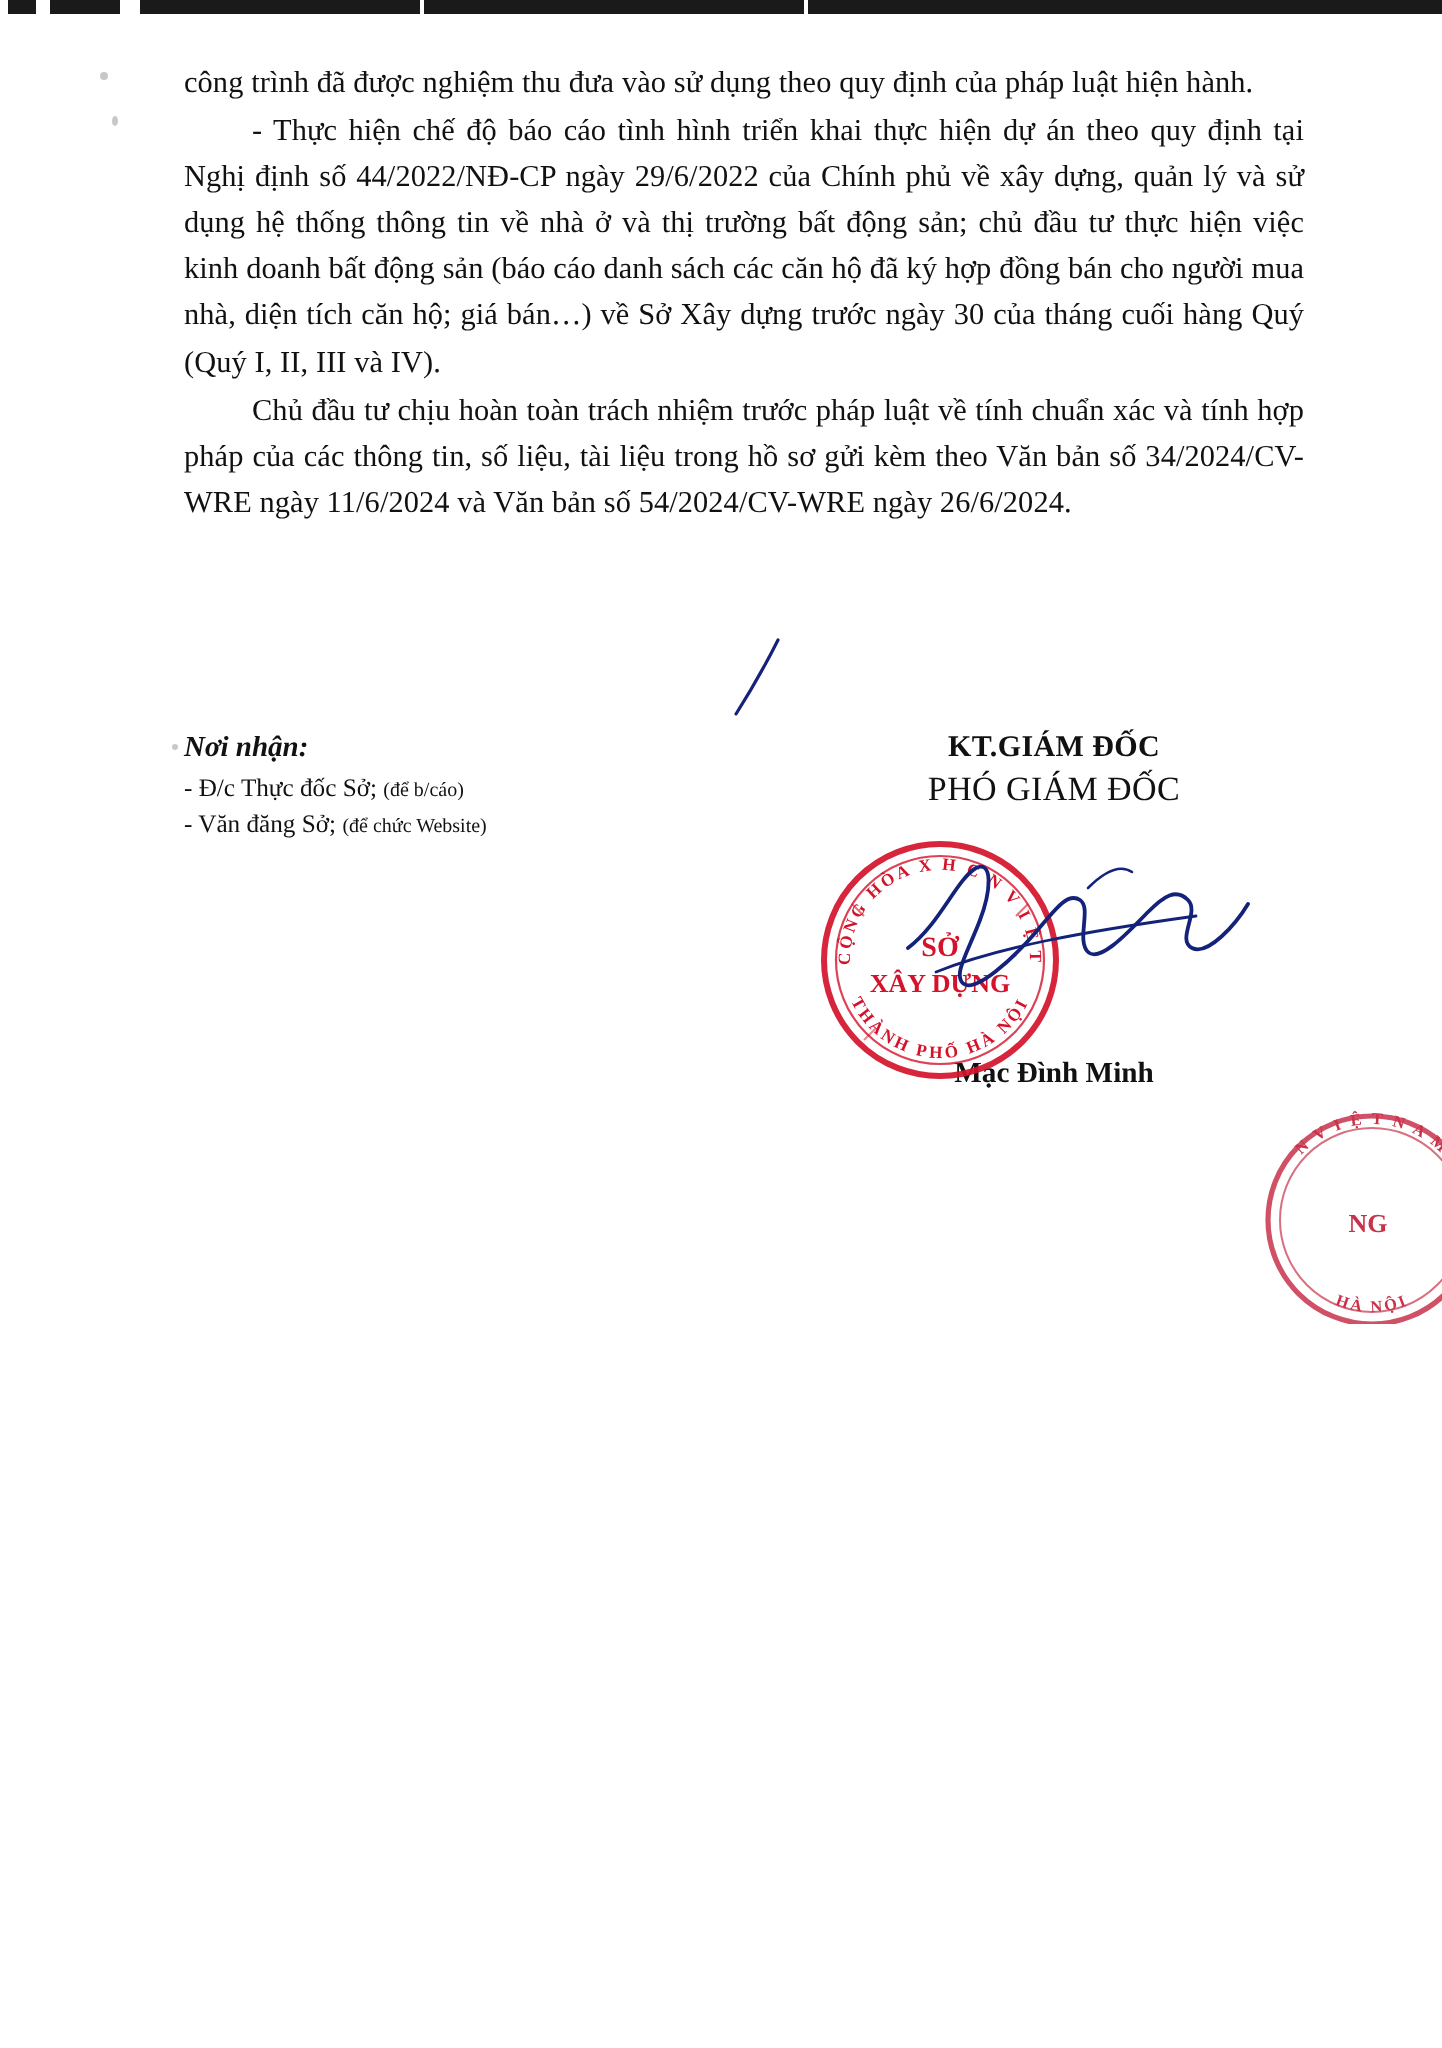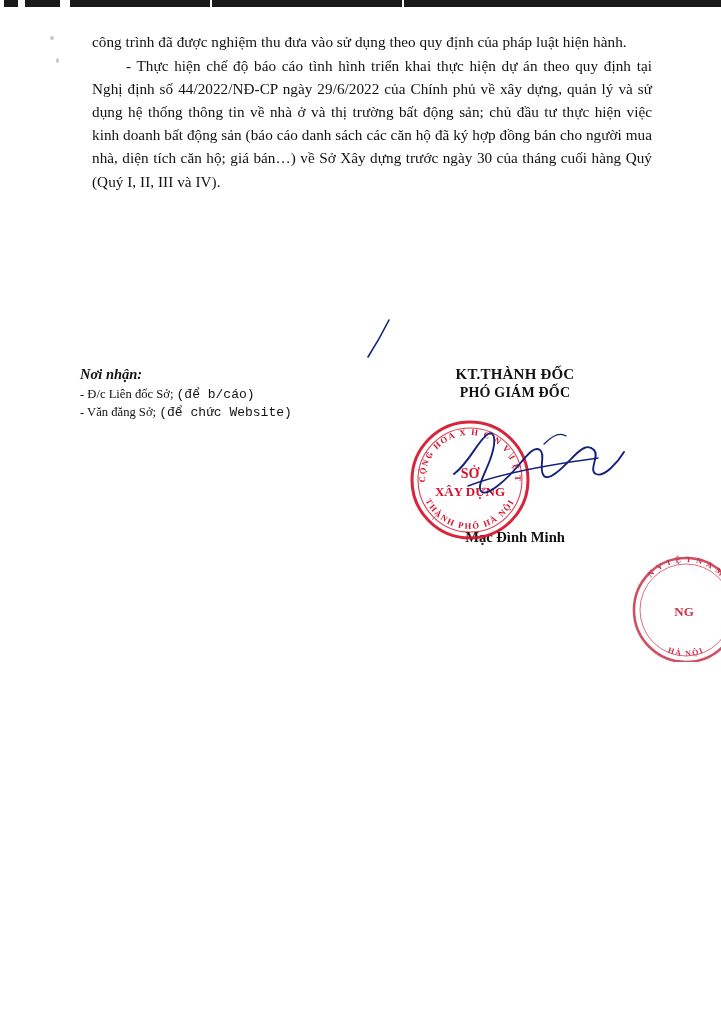--- a/index.html
+++ b/index.html
@@ -64,21 +64,21 @@
   p.para.indent {
     text-indent: 34px;
   }
   p.para.indent-dash {
     text-indent: 34px;
   }
 
   
   .lower-block {
     position: absolute;
-    left: 80px;
+    left: 92px;
     top: 366px;
     width: 560px;
     height: 200px;
   }
 
   .recipients {
     position: absolute;
     left: 0;
     top: 0;
     width: 250px;
@@ -92,40 +92,39 @@
   .recipients li {
     list-style: none;
     font-size: 12.6px;
     line-height: 1.42;
   }
   .recipients ul {
     margin: 0;
     padding: 0;
   }
   .tiny {
-    font-size: 13px;
+    font-size: 10px;
     vertical-align: baseline;
-    font-family: Liberation Mono, monospace;
   }
 
   .signer {
     position: absolute;
     left: 310px;
     top: 0;
     width: 250px;
     text-align: center;
   }
   .signer .line1 {
     font-weight: bold;
     font-size: 15px;
     letter-spacing: 0.2px;
   }
   .signer .line2 {
-    font-weight: bold;
-    font-size: 14px;
+    font-weight: normal;
+    font-size: 17px;
     letter-spacing: 0.2px;
     margin-top: 2px;
   }
   .signer .name {
     position: absolute;
     top: 163px;
     left: 0;
     width: 250px;
     text-align: center;
     font-weight: bold;
@@ -191,42 +190,43 @@
   </div>
   <div class="scan-left-edge"></div>
 
   <div class="spot" style="left:50px; top:36px; width:4px; height:4px;"></div>
   <div class="spot" style="left:56px; top:58px; width:3px; height:5px;"></div>
   <div class="spot" style="left:86px; top:372px; width:3px; height:3px;"></div>
 
   <div class="doc-body">
     <p class="para">công trình đã được nghiệm thu đưa vào sử dụng theo quy định của pháp luật hiện hành.</p>
     <p class="para indent-dash">- Thực hiện chế độ báo cáo tình hình triển khai thực hiện dự án theo quy định tại Nghị định số 44/2022/NĐ-CP ngày 29/6/2022 của Chính phủ về xây dựng, quản lý và sử dụng hệ thống thông tin về nhà ở và thị trường bất động sản; chủ đầu tư thực hiện việc kinh doanh bất động sản (báo cáo danh sách các căn hộ đã ký hợp đồng bán cho người mua nhà, diện tích căn hộ; giá bán…) về Sở Xây dựng trước ngày 30 của tháng cuối hàng Quý (Quý I, II, III và IV).</p>
+    <p class="para indent">Chủ đầu tư chịu hoàn toàn trách nhiệm trước pháp luật về tính chuẩn xác và tính hợp pháp của các thông tin, số liệu, tài liệu trong hồ sơ gửi kèm theo Văn bản số 34/2024/CV-WRE ngày 11/6/2024 và Văn bản số 54/2024/CV-WRE ngày 26/6/2024.</p>
   </div>
 
   <svg class="slash-mark" viewBox="0 0 30 40">
     <path d="M24 2 C18 14, 10 28, 3 39" stroke="#14227a" stroke-width="1.6" fill="none" stroke-linecap="round"></path>
   </svg>
 
   <div class="lower-block">
 
     <div class="recipients">
       <div class="recipients-title">Nơi nhận:</div>
       <ul>
         <li>
-          <span>- Đ/c Liên đốc Sở; </span><span class="tiny">(để b/cáo)</span>
+          <span>- Đ/c Thực đốc Sở; </span><span class="tiny">(để b/cáo)</span>
         </li>
         <li>
           <span>- Văn đăng Sở; </span><span class="tiny">(để chức Website)</span>
         </li>
       </ul>
     </div>
 
     <div class="signer">
-      <div class="line1">KT.THÀNH ĐỐC</div>
+      <div class="line1">KT.GIÁM ĐỐC</div>
       <div class="line2">PHÓ GIÁM ĐỐC</div>
       <div class="name">Mạc Đình Minh</div>
     </div>
   </div>
 
   <div class="stamp">
     <svg viewBox="0 0 124 124" width="124" height="124">
       <defs>
         <path id="arcTop" d="M 17,62 A 45,45 0 0 1 107,62" fill="none"></path>
         <path id="arcBottom" d="M 13,62 A 49,49 0 0 0 111,62" fill="none"></path>

